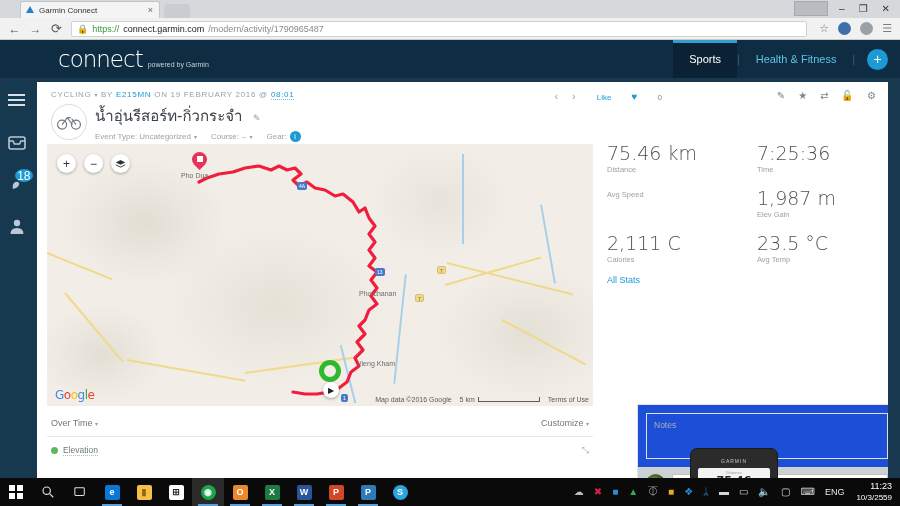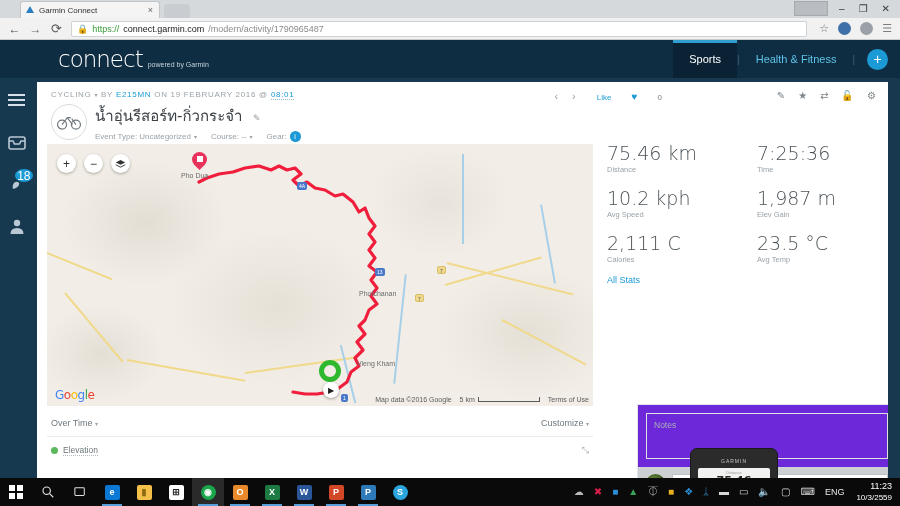--- a/index.html
+++ b/index.html
@@ -237,21 +237,21 @@
   .stat-cell { width: 50%; margin-bottom: 15px; }
   .stat-val {
     font-size: 19px; color: #4b5257; font-family: "DejaVu Sans", sans-serif; font-weight: 300;
     line-height: 1.05;
   }
   .stat-lbl { font-size: 7.5px; color: #9aa2a8; margin-top: 1px; }
   .all-stats { font-size: 9px; color: #1b9ad6; margin-top: -4px; }
 
   .notes-block {
     position: absolute; left: 600px; top: 322px; width: 260px;
-    background: #6d28d9; border: 1px solid #e3e6e8;
+    background: #1d4ed8; border: 1px solid #e3e6e8;
   }
   .notes-box {
     margin: 8px; height: 46px; border: 1px solid #dfe2e5;
     font-size: 8.5px; color: #a9b0b5; padding: 6px 7px;
   }
   .comment-bar {
     background: #cdd0d2; padding: 7px 8px; display: flex; align-items: center; gap: 7px;
   }
   .avatar {
     width: 19px; height: 19px; border-radius: 50%; flex: 0 0 auto;
@@ -554,21 +554,20 @@
           <div class="stat-grid">
             <div class="stat-cell">
               <div class="stat-val">75.46 km</div>
               <div class="stat-lbl">Distance</div>
             </div>
             <div class="stat-cell">
               <div class="stat-val">7:25:36</div>
               <div class="stat-lbl">Time</div>
             </div>
             <div class="stat-cell">
-              <div class="stat-val">10.2 kph</div>
               <div class="stat-lbl">Avg Speed</div>
             </div>
             <div class="stat-cell">
               <div class="stat-val">1,987 m</div>
               <div class="stat-lbl">Elev Gain</div>
             </div>
             <div class="stat-cell">
               <div class="stat-val">2,111 C</div>
               <div class="stat-lbl">Calories</div>
             </div>

